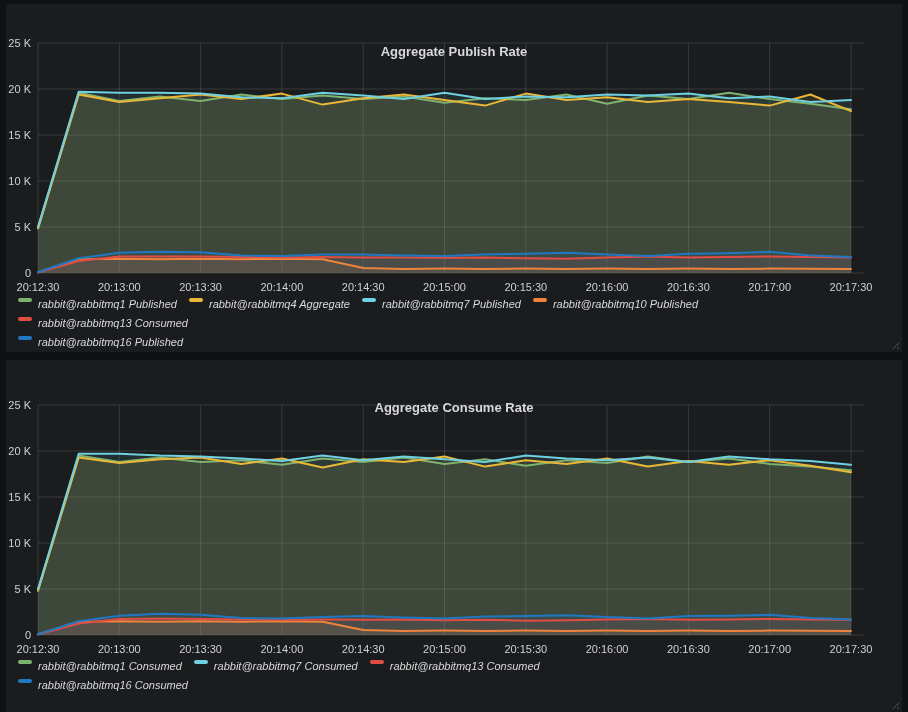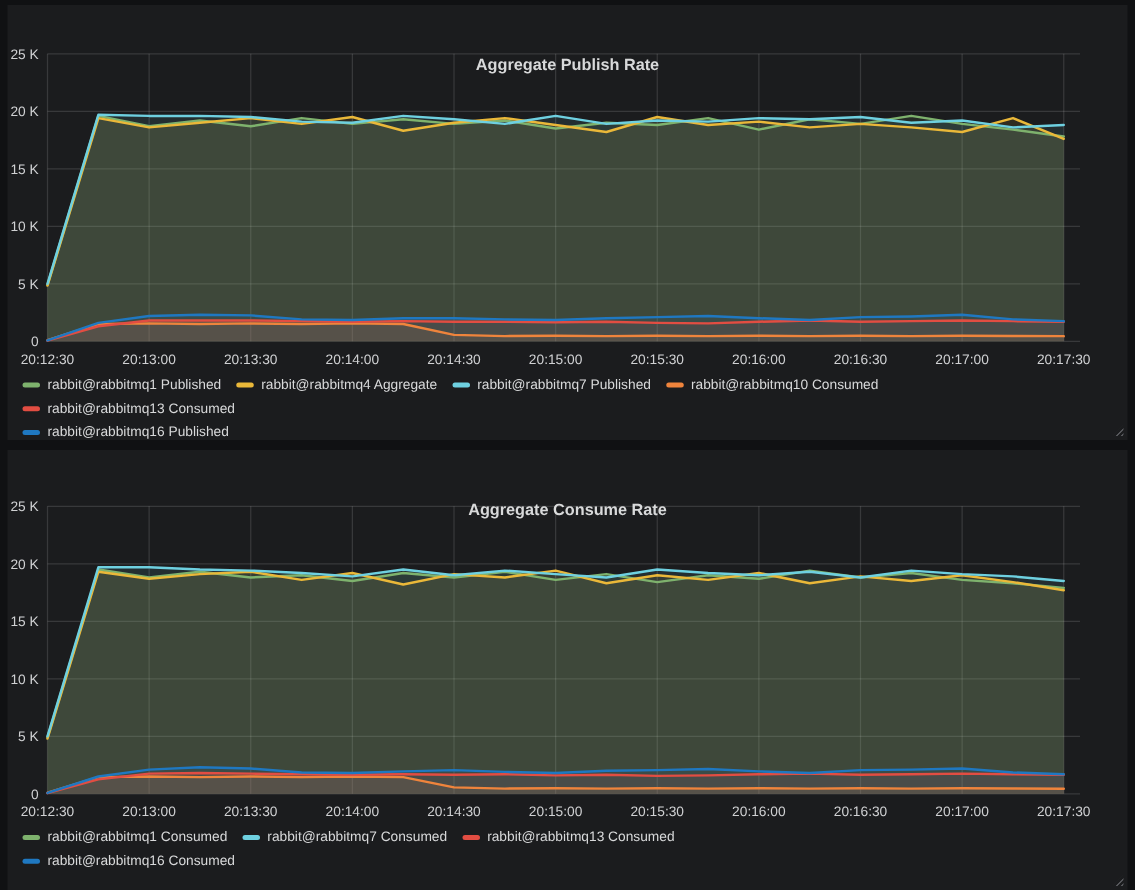--- a/index.html
+++ b/index.html
@@ -26,23 +26,23 @@
   .chart-svg{position:absolute;left:0;display:block;}
   .panel-publish .chart-svg{top:28px;}
   .panel-consume .chart-svg{top:34px;}
   .legend{
     position:absolute;left:12px;right:10px;
     display:flex;flex-wrap:wrap;align-items:center;
   }
   .panel-publish .legend{top:294px;}
   .panel-consume .legend{top:300px;}
   .legend-item{
-    display:flex;align-items:center;
+    display:flex;align-items:flex-start;
     margin-right:12px;height:19px;
-    font-size:11px;color:#d8d9da;cursor:pointer;white-space:nowrap;
+    font-size:11px;color:#d8d9da;cursor:pointer;white-space:nowrap;font-style:italic;
   }
   .legend-swatch{
     display:inline-block;width:14px;height:4px;border-radius:2px;
     margin-right:6px;flex:0 0 auto;
   }
   .legend-break{flex-basis:100%;height:0;}
   .resize-handle{
     position:absolute;right:3px;bottom:3px;width:9px;height:9px;
     background:repeating-linear-gradient(135deg,transparent 0 2px,#55565a 2px 3px);
     clip-path:polygon(100% 0,100% 100%,0 100%);
@@ -119,21 +119,21 @@
       <span class="legend-item">
         <span class="legend-swatch" style="background: rgb(234, 184, 57);"></span>
         <span>rabbit@rabbitmq4 Aggregate</span>
       </span>
       <span class="legend-item">
         <span class="legend-swatch" style="background: rgb(110, 208, 224);"></span>
         <span>rabbit@rabbitmq7 Published</span>
       </span>
       <span class="legend-item">
         <span class="legend-swatch" style="background: rgb(239, 132, 60);"></span>
-        <span>rabbit@rabbitmq10 Consumed</span>
+        <span>rabbit@rabbitmq10 Published</span>
       </span>
       <span class="legend-item">
         <span class="legend-swatch" style="background: rgb(226, 77, 66);"></span>
         <span>rabbit@rabbitmq13 Consumed</span>
       </span>
       <span class="legend-break"></span>
       <span class="legend-item">
         <span class="legend-swatch" style="background: rgb(31, 120, 193);"></span>
         <span>rabbit@rabbitmq16 Published</span>
       </span>

